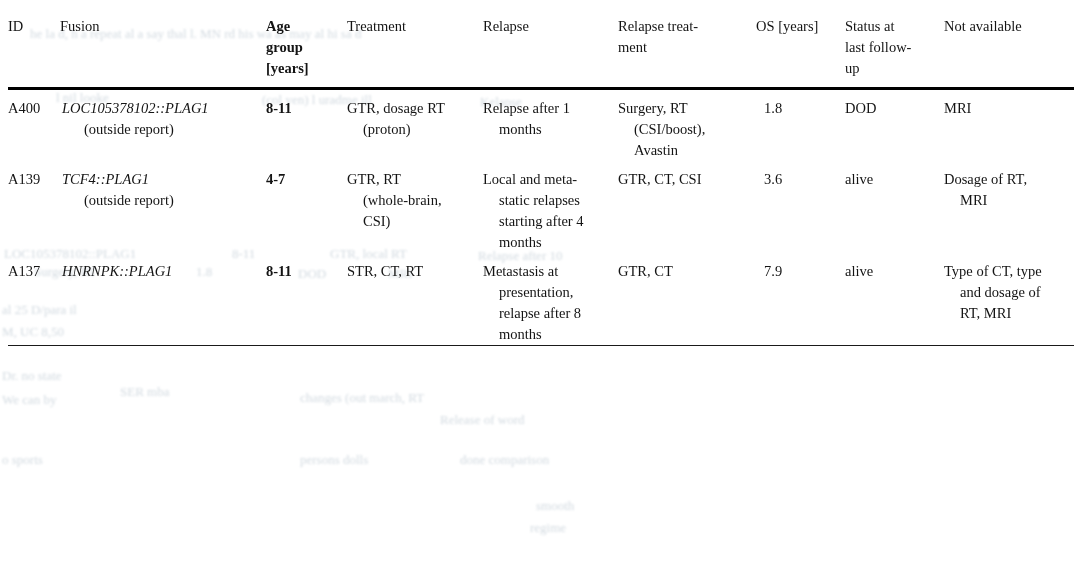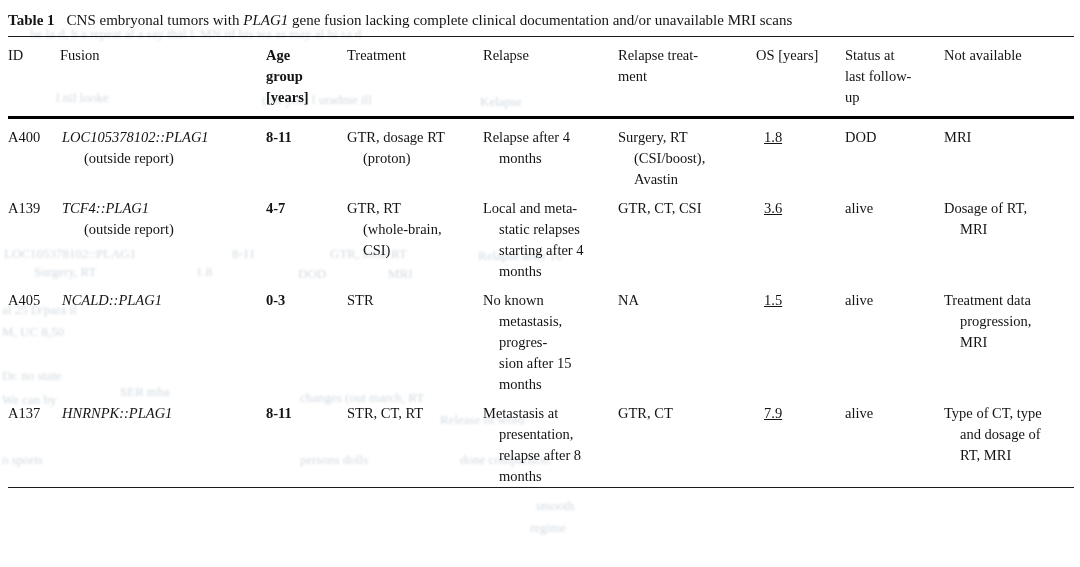--- a/index.html
+++ b/index.html
@@ -22,21 +22,21 @@
     font-size:14.5px;line-height:21px;white-space:pre-line;
     padding:8px 6px 0 0;
   }
   thead th{border-bottom:3px solid #000;padding-bottom:8px;}
 
   
   .h-age,.c-age{padding-left:4px;font-weight:bold;}
   .h-treat{padding-left:5px;}   .c-treat{padding-left:21px;text-indent:-16px;}
   .h-rel{padding-left:5px;}     .c-rel{padding-left:21px;text-indent:-16px;}
   .h-rxtx{padding-left:4px;}    .c-rxtx{padding-left:20px;text-indent:-16px;margin-left:45px;}
-  .h-os{padding-left:12px;}     .c-os{padding-left:20px;text-decoration:underline;}
+  .h-os{padding-left:12px;}     .c-os{padding-left:20px;}
   .h-status,.c-status{padding-left:9px;}
   .h-na{padding-left:10px;}     .c-na{padding-left:26px;text-indent:-16px;}
   .c-fusion{padding-left:2px;}
   .c-fusion .note{display:block;padding-left:22px;}
 
   
   .ghost-layer{position:absolute;inset:0;z-index:0;pointer-events:none;}
   .ghost{
     position:absolute;font-size:13px;line-height:15px;white-space:nowrap;
     color:#96a8b7;opacity:.42;filter:blur(1.2px);
@@ -68,23 +68,20 @@
     <span class="ghost" style="left: 440px; top: 412px;">Release of word</span>
     <span class="ghost" style="left: 2px; top: 452px;">o sports</span>
     <span class="ghost" style="left: 300px; top: 452px;">persons dolls</span>
     <span class="ghost" style="left: 460px; top: 452px;">done comparison</span>
     <span class="ghost" style="left: 536px; top: 498px;">smooth</span>
     <span class="ghost" style="left: 530px; top: 520px;">regime</span>
   </div>
 
 <div class="page">
 
-  <div class="caption">
-    <span class="lbl">Table 1</span><span>CNS embryonal tumors with </span><span class="it">PLAG1</span><span> gene fusion lacking complete clinical documentation and/or unavailable MRI scans</span>
-  </div>
 
   <table>
     <colgroup>
       <col style="width:52px">
         <col style="width:202px">
         <col style="width:80px">
       <col style="width:136px">
         <col style="width:136px">
         <col style="width:130px">
       <col style="width:92px">
@@ -109,21 +106,21 @@
         <th class="h-na">Not available</th>
       </tr>
     </thead>
     <tbody>
       <tr>
         <td class="c-id">A400</td>
         <td class="c-fusion"><span class="it">LOC105378102::PLAG1</span><span class="note">(outside report)</span></td>
         <td class="c-age">8-11</td>
         <td class="c-treat">GTR, dosage RT
 (proton)</td>
-        <td class="c-rel">Relapse after 4
+        <td class="c-rel">Relapse after 1
 months</td>
         <td class="c-rxtx">Surgery, RT
 (CSI/boost),
 Avastin</td>
         <td class="c-os">1.8</td>
         <td class="c-status">DOD</td>
         <td class="c-na">MRI</td>
       </tr>
       <tr>
         <td class="c-id">A139</td>
@@ -136,37 +133,20 @@
 static relapses
 starting after 4
 months</td>
         <td class="c-rxtx">GTR, CT, CSI</td>
         <td class="c-os">3.6</td>
         <td class="c-status">alive</td>
         <td class="c-na">Dosage of RT,
 MRI</td>
       </tr>
       <tr>
-        <td class="c-id">A405</td>
-        <td class="c-fusion"><span class="it">NCALD::PLAG1</span><span class="note"></span></td>
-        <td class="c-age">0-3</td>
-        <td class="c-treat">STR</td>
-        <td class="c-rel">No known
-metastasis,
-progres-
-sion after 15
-months</td>
-        <td class="c-rxtx">NA</td>
-        <td class="c-os">1.5</td>
-        <td class="c-status">alive</td>
-        <td class="c-na">Treatment data
-progression,
-MRI</td>
-      </tr>
-      <tr>
         <td class="c-id">A137</td>
         <td class="c-fusion"><span class="it">HNRNPK::PLAG1</span><span class="note"></span></td>
         <td class="c-age">8-11</td>
         <td class="c-treat">STR, CT, RT</td>
         <td class="c-rel">Metastasis at
 presentation,
 relapse after 8
 months</td>
         <td class="c-rxtx">GTR, CT</td>
         <td class="c-os">7.9</td>

